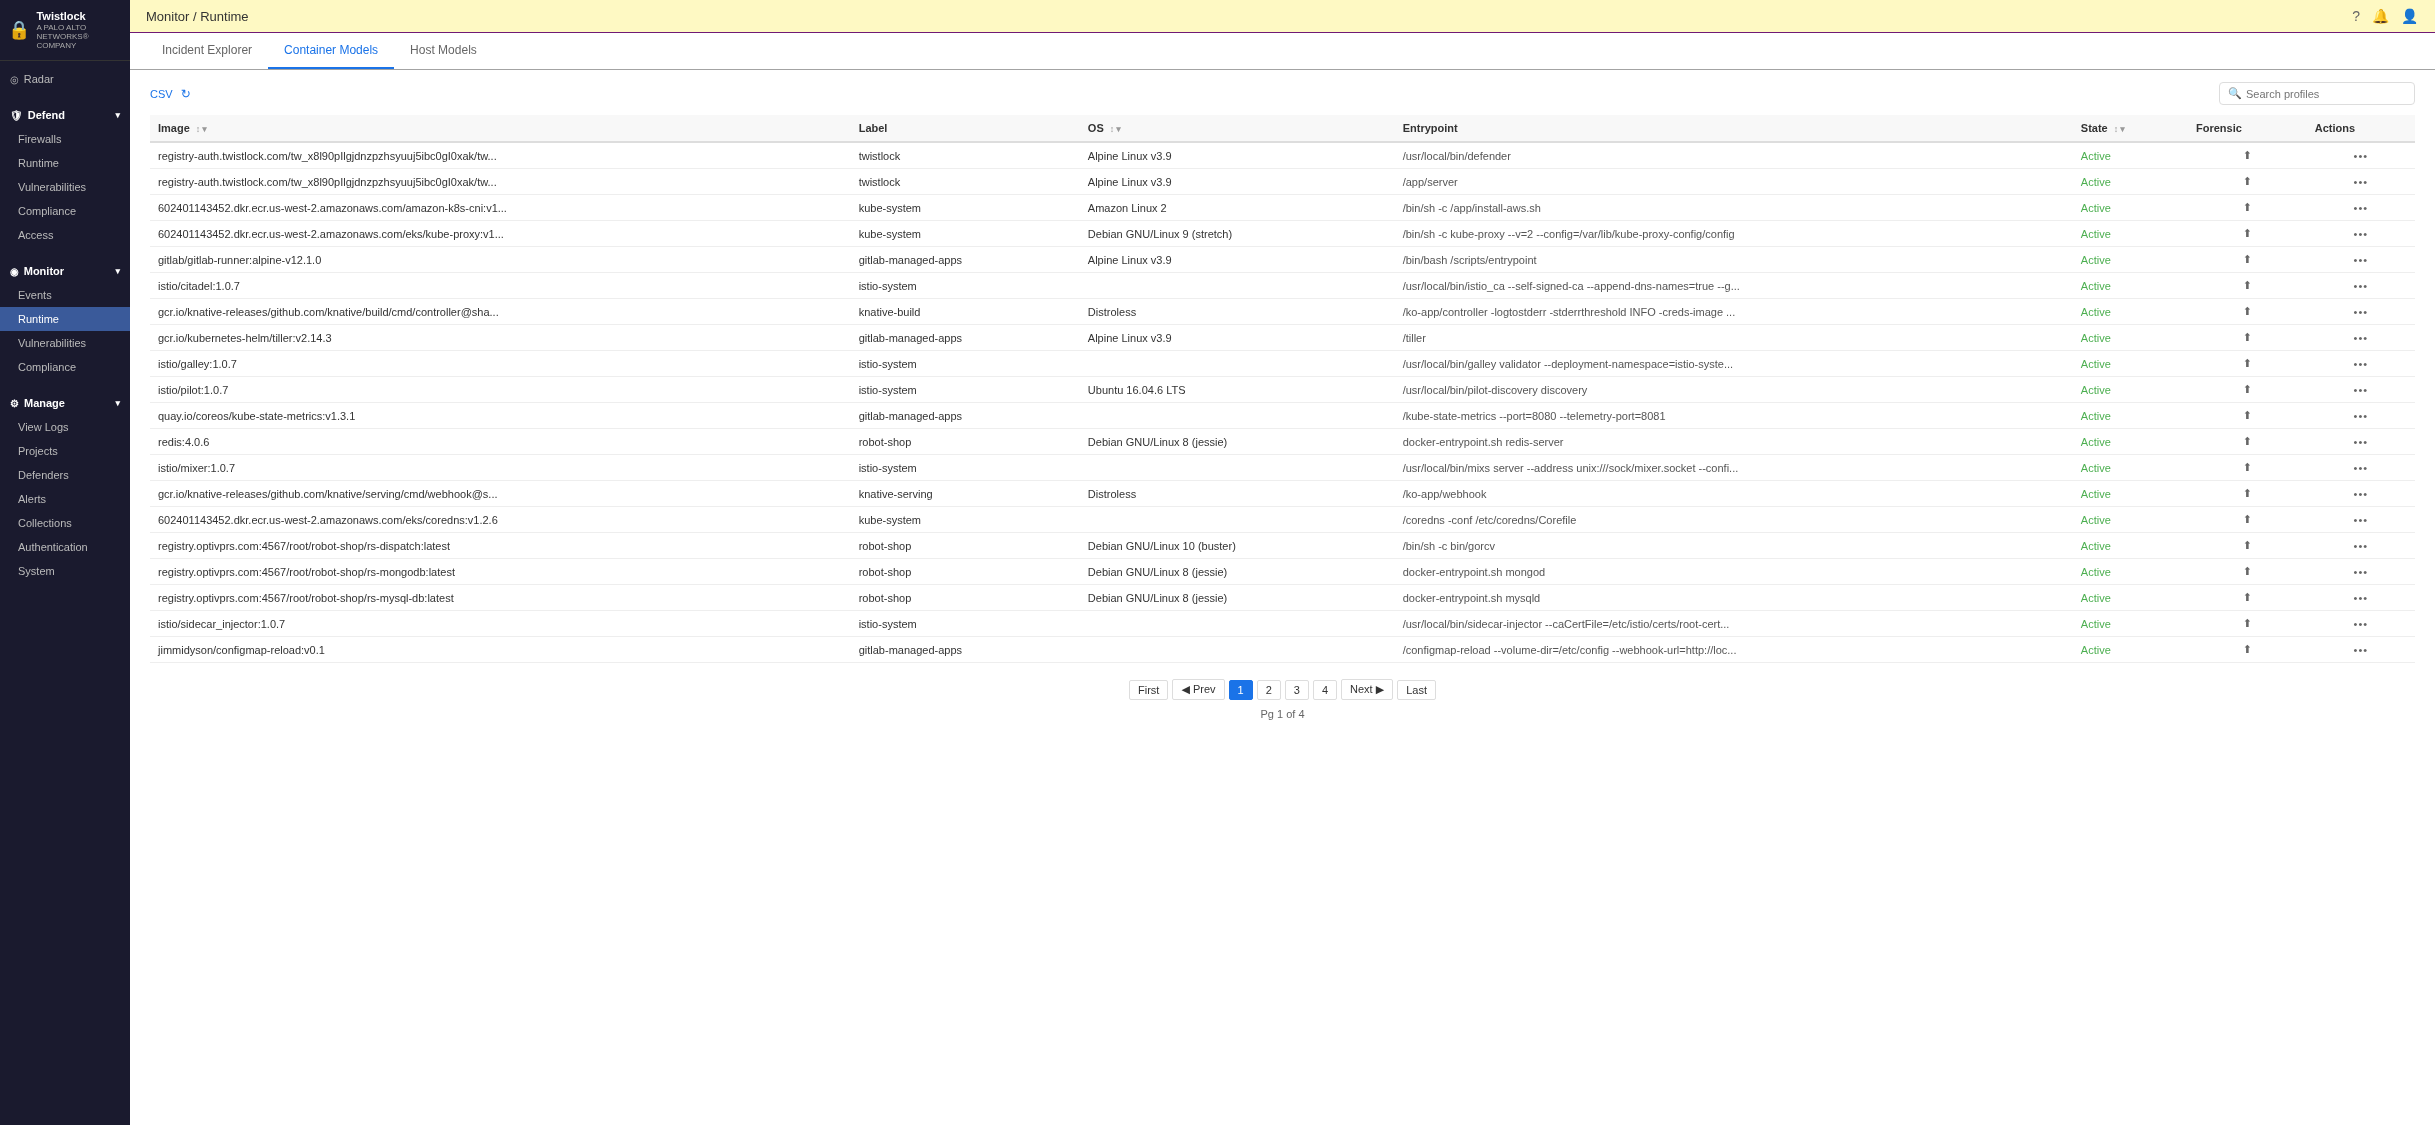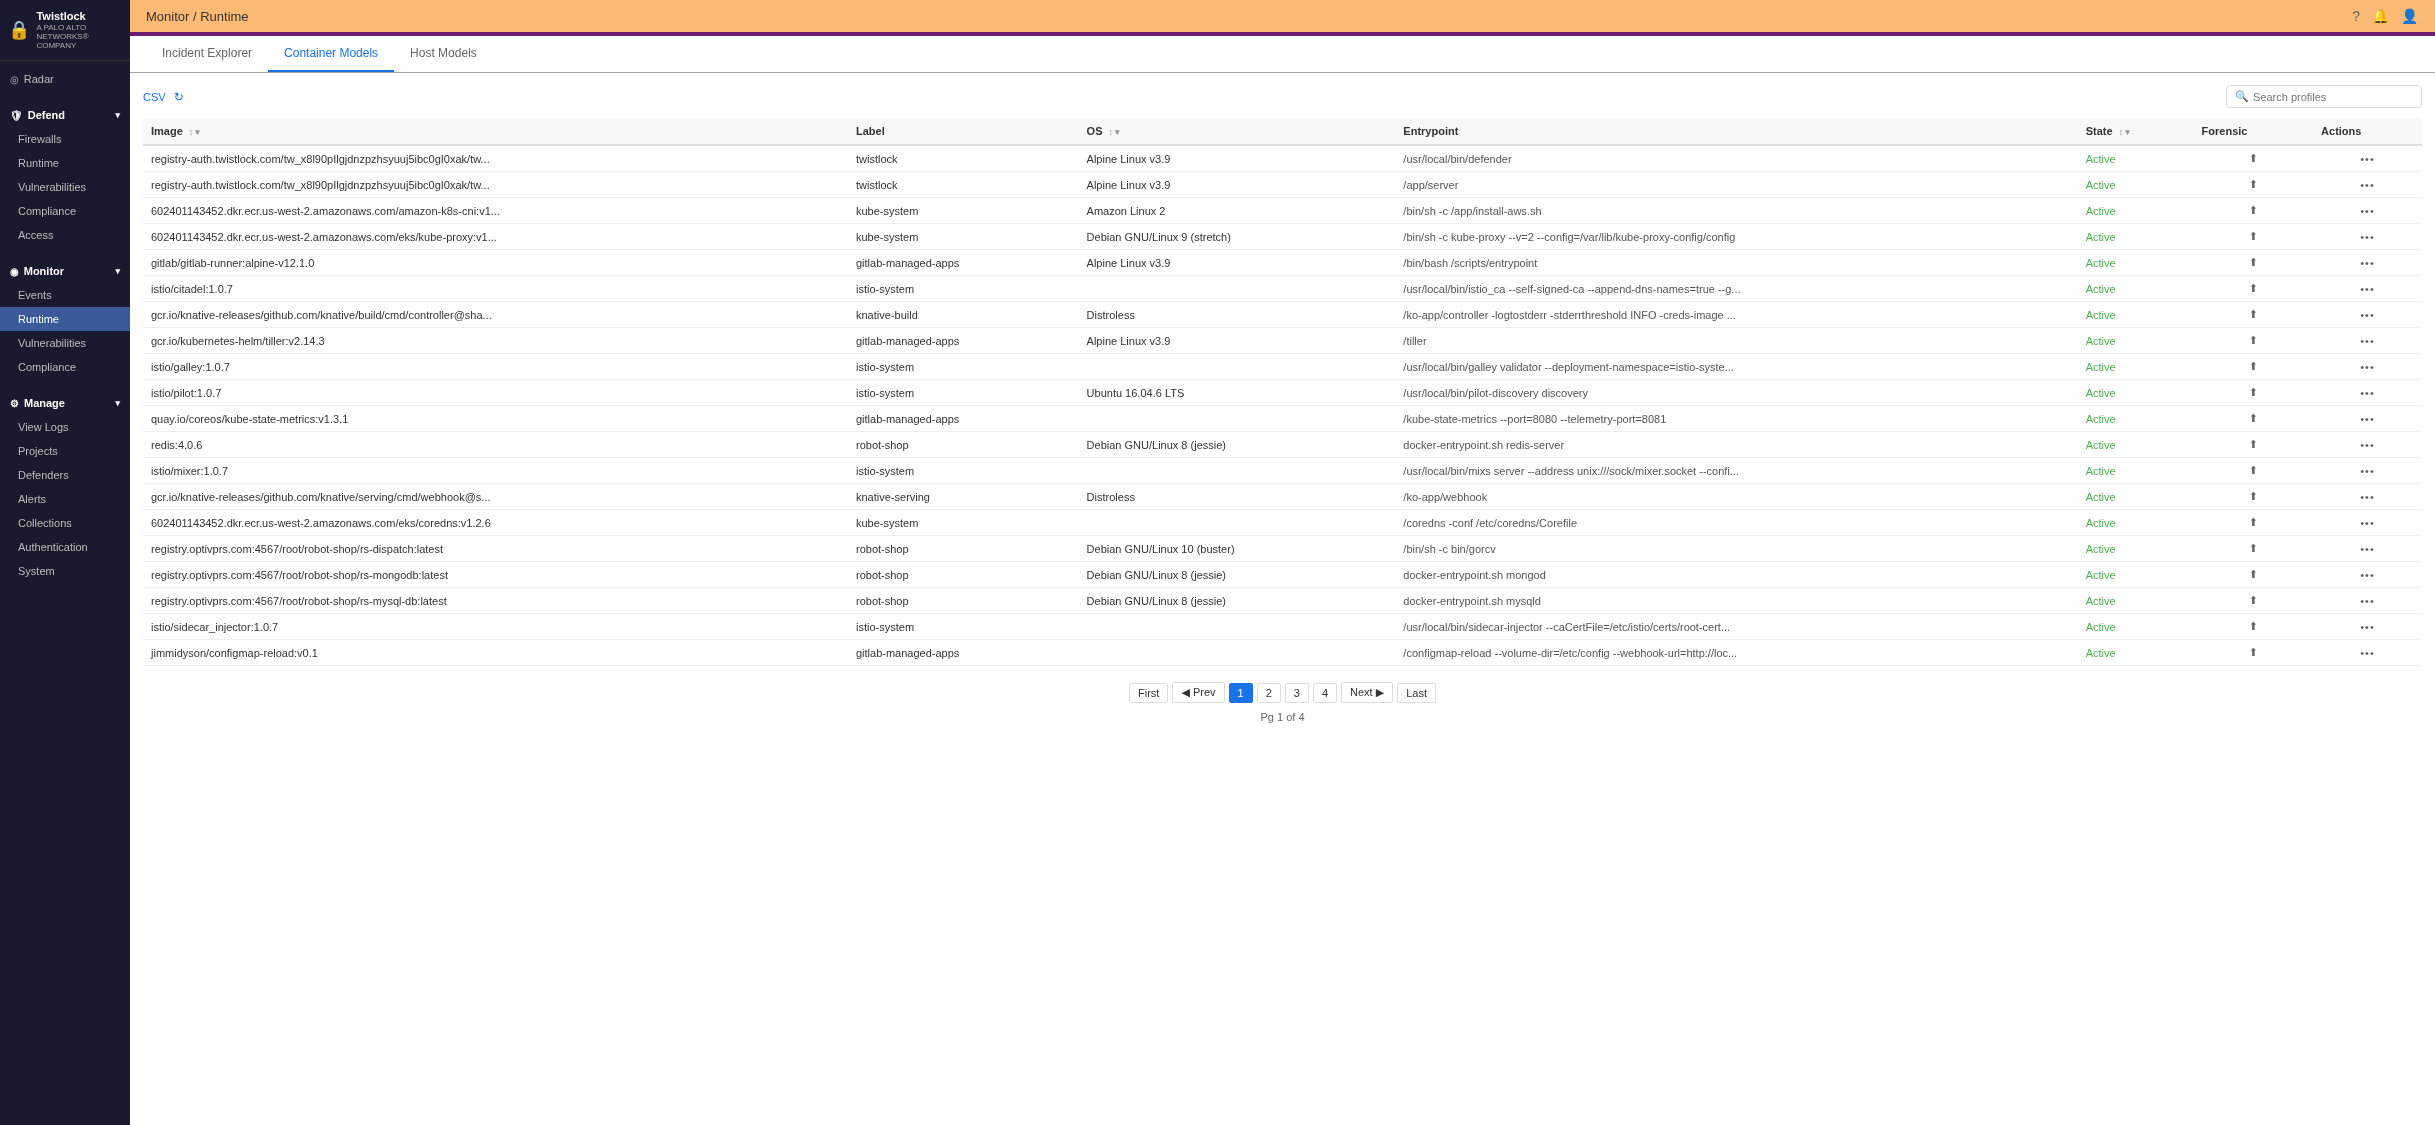--- a/index.html
+++ b/index.html
@@ -14,32 +14,32 @@
     .sidebar-item { padding: 6px 10px; cursor: pointer; display: flex; align-items: center; gap: 5px; font-size: 11px; color: #bbb; }
     .sidebar-item.section-header { color: white; font-weight: 600; font-size: 11px; }
     .sidebar-item.selected { background: #3a5a9a; color: white; }
     .sidebar-icon { font-size: 10px; }
     .sidebar-sub { padding-left: 18px; }
 
     
     .main { flex: 1; display: flex; flex-direction: column; overflow: hidden; }
 
     
-    .header { background: #fdba74; border-bottom: 4px solid #701a75; padding: 8px 16px; display: flex; justify-content: space-between; align-items: center; }
+    .header { background: #fef9c3; border-bottom: 1px solid #701a75; padding: 8px 16px; display: flex; justify-content: space-between; align-items: center; }
     .breadcrumb { font-size: 13px; color: #333; }
     .header-icons { display: flex; gap: 12px; align-items: center; }
     .header-icon { cursor: pointer; color: #666; font-size: 14px; }
 
     
     .tabs { background: white; border-bottom: 1px solid #a3a3a3; display: flex; padding: 0 16px; }
     .tab { padding: 10px 16px; cursor: pointer; font-size: 12px; color: #666; border-bottom: 2px solid transparent; }
     .tab.active { color: #1a73e8; border-bottom: 2px solid #1a73e8; }
 
     
-    .content { flex: 1; overflow-y: auto; padding: 12px 13px; background: white; }
+    .content { flex: 1; overflow-y: auto; padding: 12px 20px; background: white; }
 
     
     .toolbar { display: flex; justify-content: space-between; align-items: center; margin-bottom: 10px; }
     .toolbar-left { display: flex; gap: 8px; align-items: center; }
     .csv-btn { font-size: 11px; color: #1a73e8; cursor: pointer; background: none; border: none; }
     .refresh-btn { font-size: 12px; color: #1a73e8; cursor: pointer; background: none; border: none; }
     .search-box { display: flex; align-items: center; border: 1px solid #ddd; border-radius: 4px; padding: 4px 8px; gap: 4px; }
     .search-box input { border: none; outline: none; font-size: 11px; width: 160px; }
 
     

